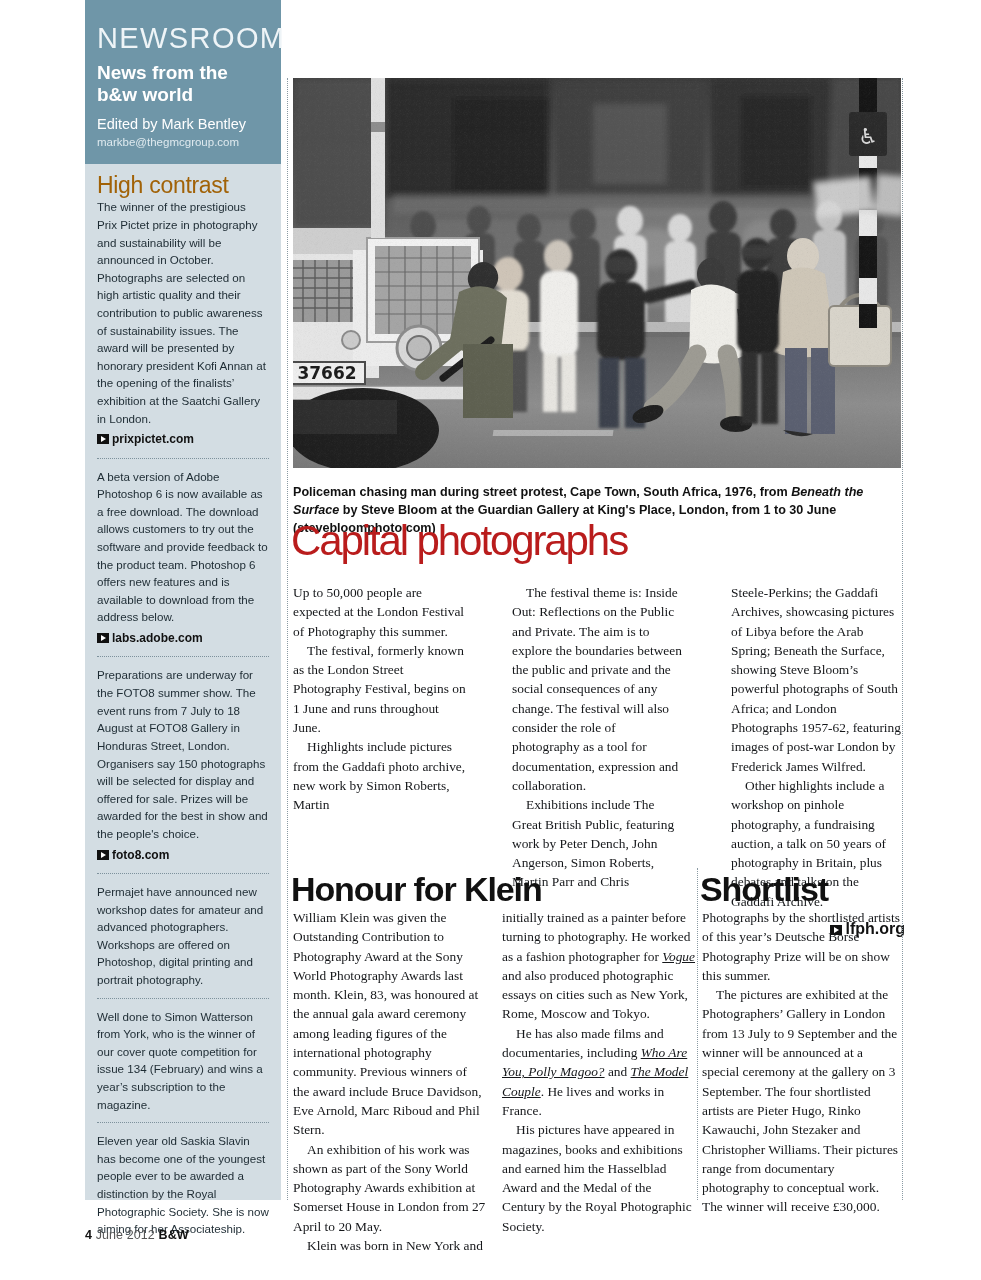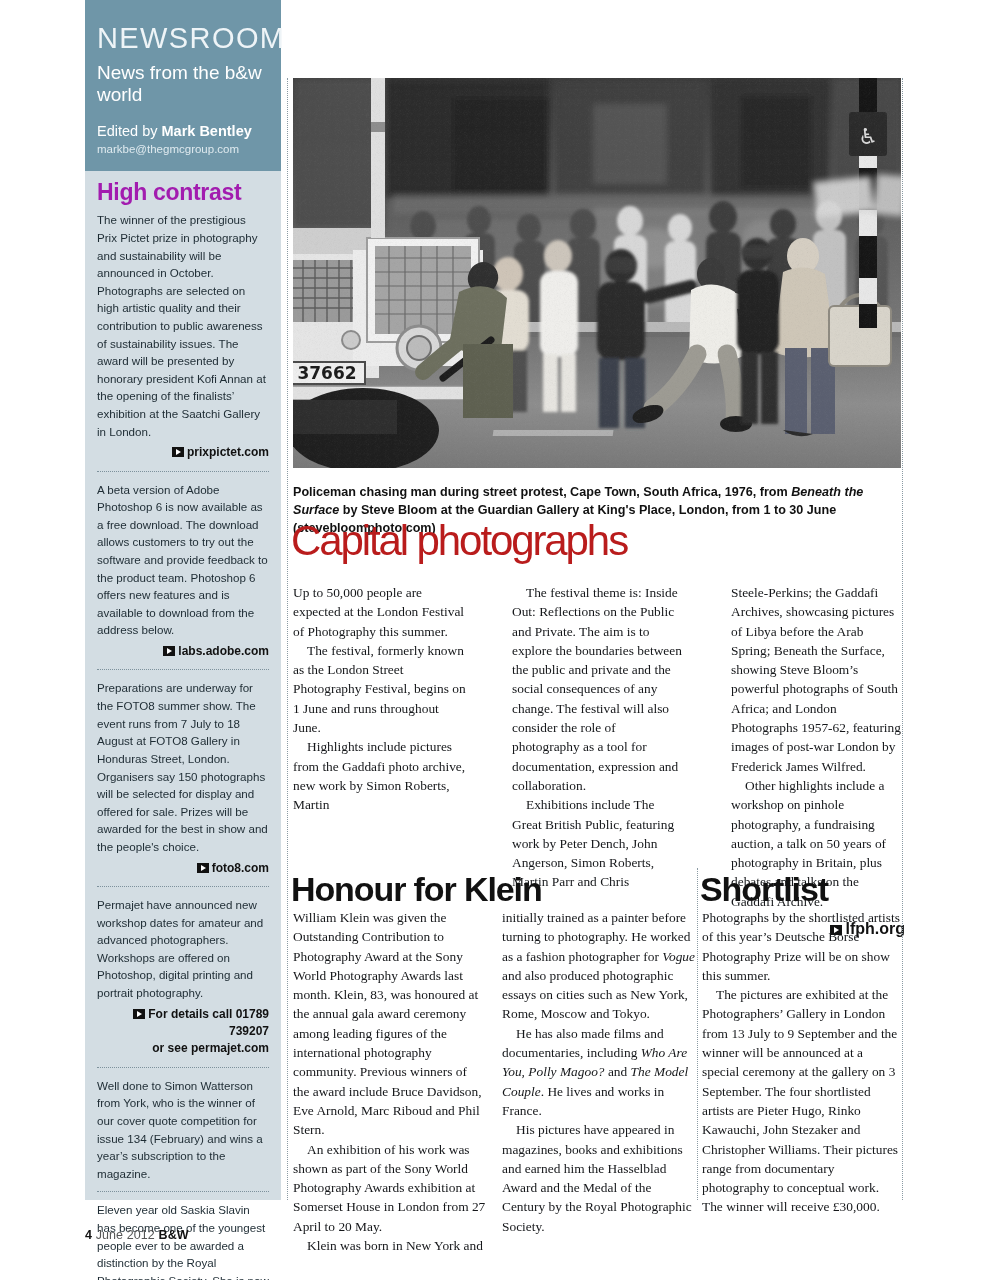--- a/index.html
+++ b/index.html
@@ -45,63 +45,62 @@
     font-size: 29px;
     font-weight: 300;
     letter-spacing: 1.4px;
     line-height: 1;
     color: #eef4f7;
     margin-bottom: 9px;
   }
 
   .masthead-title {
     font-size: 19px;
-    font-weight: normal;
+    font-weight: bold;
     line-height: 1.18;
     color: #ffffff;
-    margin-bottom: 16px;
+    margin-bottom: 9px;
   }
 
   .masthead-editor {
     font-size: 14.5px;
     font-weight: normal;
     color: #ffffff;
     line-height: 1.2;
     margin-bottom: 2px;
   }
-  .masthead-editor b { font-weight: bold; }
+  .masthead-editor b { font-weight: normal; }
 
   .masthead-email {
     font-size: 11.5px;
     color: #dfeaef;
     line-height: 1.3;
   }
 
   .sidebar-body {
     padding: 9px 12px 10px 12px;
   }
 
   .sidebar-heading {
     font-size: 23px;
-    font-weight: bold;
-    color: #a21caf;
+    font-weight: normal;
+    color: #a16207;
     line-height: 1.05;
-    margin-bottom: 7px;
+    margin-bottom: 1px;
     letter-spacing: -0.3px;
   }
 
   .news-item p {
     font-size: 11.6px;
     line-height: 1.52;
     color: #1d2b33;
     font-family: "Liberation Sans", sans-serif;
   }
 
   .news-link {
-    text-align: right;
     font-size: 12px;
     font-weight: bold;
     color: #111;
     margin-top: 4px;
     line-height: 1.45;
     display: block;
   }
   .news-link.two-line { text-align: right; }
 
   .play-icon {
@@ -186,21 +185,21 @@
   .col {
     font-family: "Liberation Serif", serif;
     font-size: 13.4px;
     line-height: 1.44;
     color: #15171a;
     text-align: left;
   }
 
   .col p { margin: 0; }
   .col p.indent { text-indent: 14px; }
-  .col i { font-style: italic; }
+  .col i { font-style: italic; text-decoration: underline; }
 
   #lead-cols {
     left: 293px;
     top: 583px;
     width: 612px;
     gap: 45px;
   }
   #lead-cols .col { width: 193px; }
 
   #klein-cols {
@@ -289,21 +288,20 @@
       <div class="dotted-sep"></div>
 
       <div class="news-item">
         <p>Preparations are underway for the FOTO8 summer show. The event runs from 7 July to 18 August at FOTO8 Gallery in Honduras Street, London. Organisers say 150 photographs will be selected for display and offered for sale. Prizes will be awarded for the best in show and the people's choice.</p>
         <span class="news-link"><span class="play-icon"></span><span>foto8.com</span></span>
       </div>
       <div class="dotted-sep"></div>
 
       <div class="news-item">
         <p>Permajet have announced new workshop dates for amateur and advanced photographers. Workshops are offered on Photoshop, digital printing and portrait photography.</p>
-        <span class="news-link two-line"><span class="play-icon"></span><span>For details call 01789 739207</span><br><span>or see permajet.com</span></span>
       </div>
       <div class="dotted-sep"></div>
 
       <div class="news-item">
         <p>Well done to Simon Watterson from York, who is the winner of our cover quote competition for issue 134 (February) and wins a year’s subscription to the magazine.</p>
       </div>
       <div class="dotted-sep"></div>
 
       <div class="news-item">
         <p>Eleven year old Saskia Slavin has become one of the youngest people ever to be awarded a distinction by the Royal Photographic Society. She is now aiming for her Associateship.</p>

